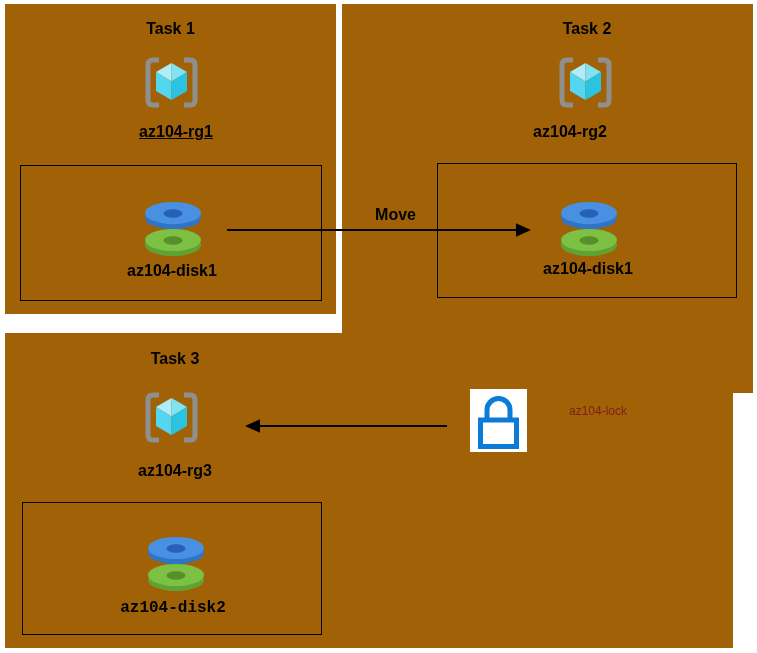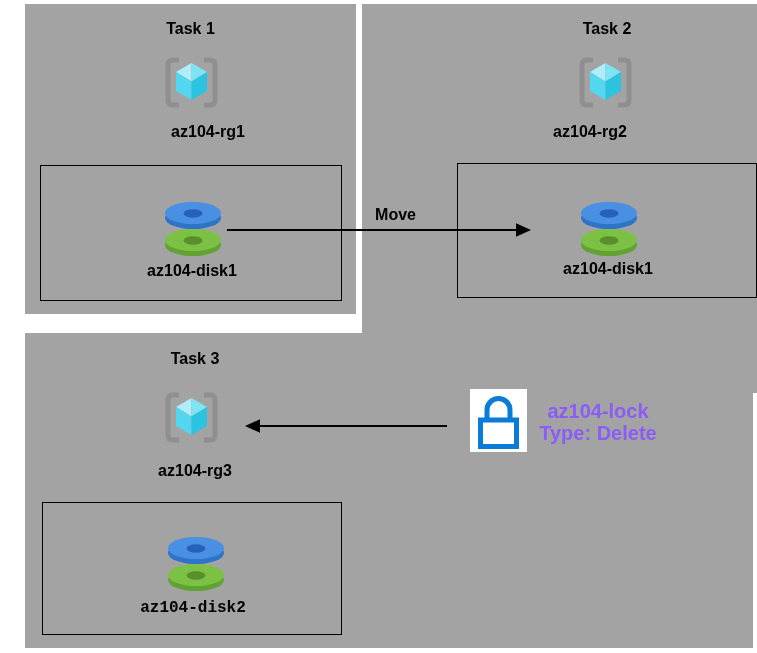--- a/index.html
+++ b/index.html
@@ -1,39 +1,39 @@
 <!DOCTYPE html>
 <html><head>
 <meta charset="utf-8">
 <style>
   * { margin: 0; padding: 0; box-sizing: border-box; }
   html, body { width: 757px; height: 653px; background: #ffffff; }
   body { font-family: "Liberation Sans", sans-serif; position: relative; overflow: hidden; }
   .canvas { position: absolute; left: 0; top: 0; width: 757px; height: 653px; }
 
-  .panel { position: absolute; background: #a3a3a3; margin-left: 20px; }
+  .panel { position: absolute; background: #a16207; }
   .panel-task1 { left: 5px;   top: 4px;   width: 331px; height: 310px; }
   .panel-task2 { left: 342px; top: 4px;   width: 411px; height: 389px; }
   .panel-task3 { left: 5px;   top: 333px; width: 728px; height: 315px; }
 
   .lbl { position: absolute; color: #000; font-weight: bold; font-size: 16px;
          text-align: center; white-space: nowrap; }
 
   .resource-box { position: absolute; border: 1.6px solid #000; background: transparent; }
   .box-task1 { left: 20px;  top: 165px; width: 302px; height: 136px; }
   .box-task2 { left: 437px; top: 163px; width: 300px; height: 135px; }
   .box-task3 { left: 22px;  top: 502px; width: 300px; height: 133px; font-family: Liberation Mono, monospace; }
 
   .icon-abs { position: absolute; }
 
   .lock-square { position: absolute; left: 470px; top: 389px; width: 57px; height: 63px;
                  background: #ffffff; }
   .lock-text { position: absolute; left: 528px; top: 400px; width: 140px;
-               font-weight: bold; font-size: 20px; line-height: 22px; text-align: center;
-               color: #8b5cf6; }
+               font-weight: normal; font-size: 12px; line-height: 22px; text-align: center;
+               color: #7f1d1d; }
 
   .arrow-overlay { position: absolute; left: 0; top: 0; width: 757px; height: 653px;
                    pointer-events: none; }
 </style>
 </head>
 <body>
 
 <div class="canvas">
 
   <section class="panel panel-task1">
@@ -41,21 +41,21 @@
 
     <svg class="icon-abs" style="left:138px; top:50px;" width="57" height="57" viewBox="0 0 57 57">
       <path d="M16,6 L10,6 Q5,6 5,11 L5,46 Q5,51 10,51 L16,51" fill="none" stroke="#8f8f8f" stroke-width="5"></path>
       <path d="M41,6 L47,6 Q52,6 52,11 L52,46 Q52,51 47,51 L41,51" fill="none" stroke="#8f8f8f" stroke-width="5"></path>
       <polygon points="28.5,9 13,18 28.5,27.5" fill="#b0edf8"></polygon>
       <polygon points="28.5,9 44,18 28.5,27.5" fill="#7fe3f3"></polygon>
       <polygon points="13,18 28.5,27.5 28.5,46 13,37" fill="#53d7f0"></polygon>
       <polygon points="44,18 28.5,27.5 28.5,46 44,37" fill="#2cc3e0"></polygon>
     </svg>
 
-    <div class="lbl" style="left:12px; top:119px; width:342px;">az104-rg1</div>
+    <div class="lbl" style="left:0; top:119px; width:342px;text-decoration:underline;">az104-rg1</div>
 
     <div class="resource-box box-task1" style="left:15px; top:161px;">
       <svg class="icon-abs" style="left:122px; top:33px;" width="60" height="58" viewBox="0 0 60 58">
         <ellipse cx="30" cy="19" rx="28" ry="11" fill="#2e74c9"></ellipse>
         <ellipse cx="30" cy="14" rx="28" ry="11" fill="#4a90e2"></ellipse>
         <ellipse cx="30" cy="14.5" rx="9.5" ry="4.2" fill="#2761b5"></ellipse>
         <ellipse cx="30" cy="46" rx="28" ry="11" fill="#61a332"></ellipse>
         <ellipse cx="30" cy="41" rx="28" ry="11" fill="#7cc144"></ellipse>
         <ellipse cx="30" cy="41.5" rx="9.5" ry="4.2" fill="#578f2b"></ellipse>
       </svg>
@@ -118,21 +118,20 @@
   </section>
 
   <div class="lock-square">
     <svg width="57" height="63" viewBox="0 0 57 63">
       <path d="M17,31 L17,21 A11.5,11.5 0 0 1 40,21 L40,31" fill="none" stroke="#0b7bd8" stroke-width="5"></path>
       <rect x="10.5" y="31" width="36" height="26.5" fill="#ffffff" stroke="#0b7bd8" stroke-width="5"></rect>
     </svg>
   </div>
   <div class="lock-text">
     <div>az104-lock</div>
-    <div>Type: Delete</div>
   </div>
 
   <svg class="arrow-overlay">
 
     <g>
       <line x1="227" y1="230" x2="517" y2="230" stroke="#000" stroke-width="1.8"></line>
       <polygon points="531,230 516,223.2 516,236.8" fill="#000"></polygon>
     </g>
 
     <g>

